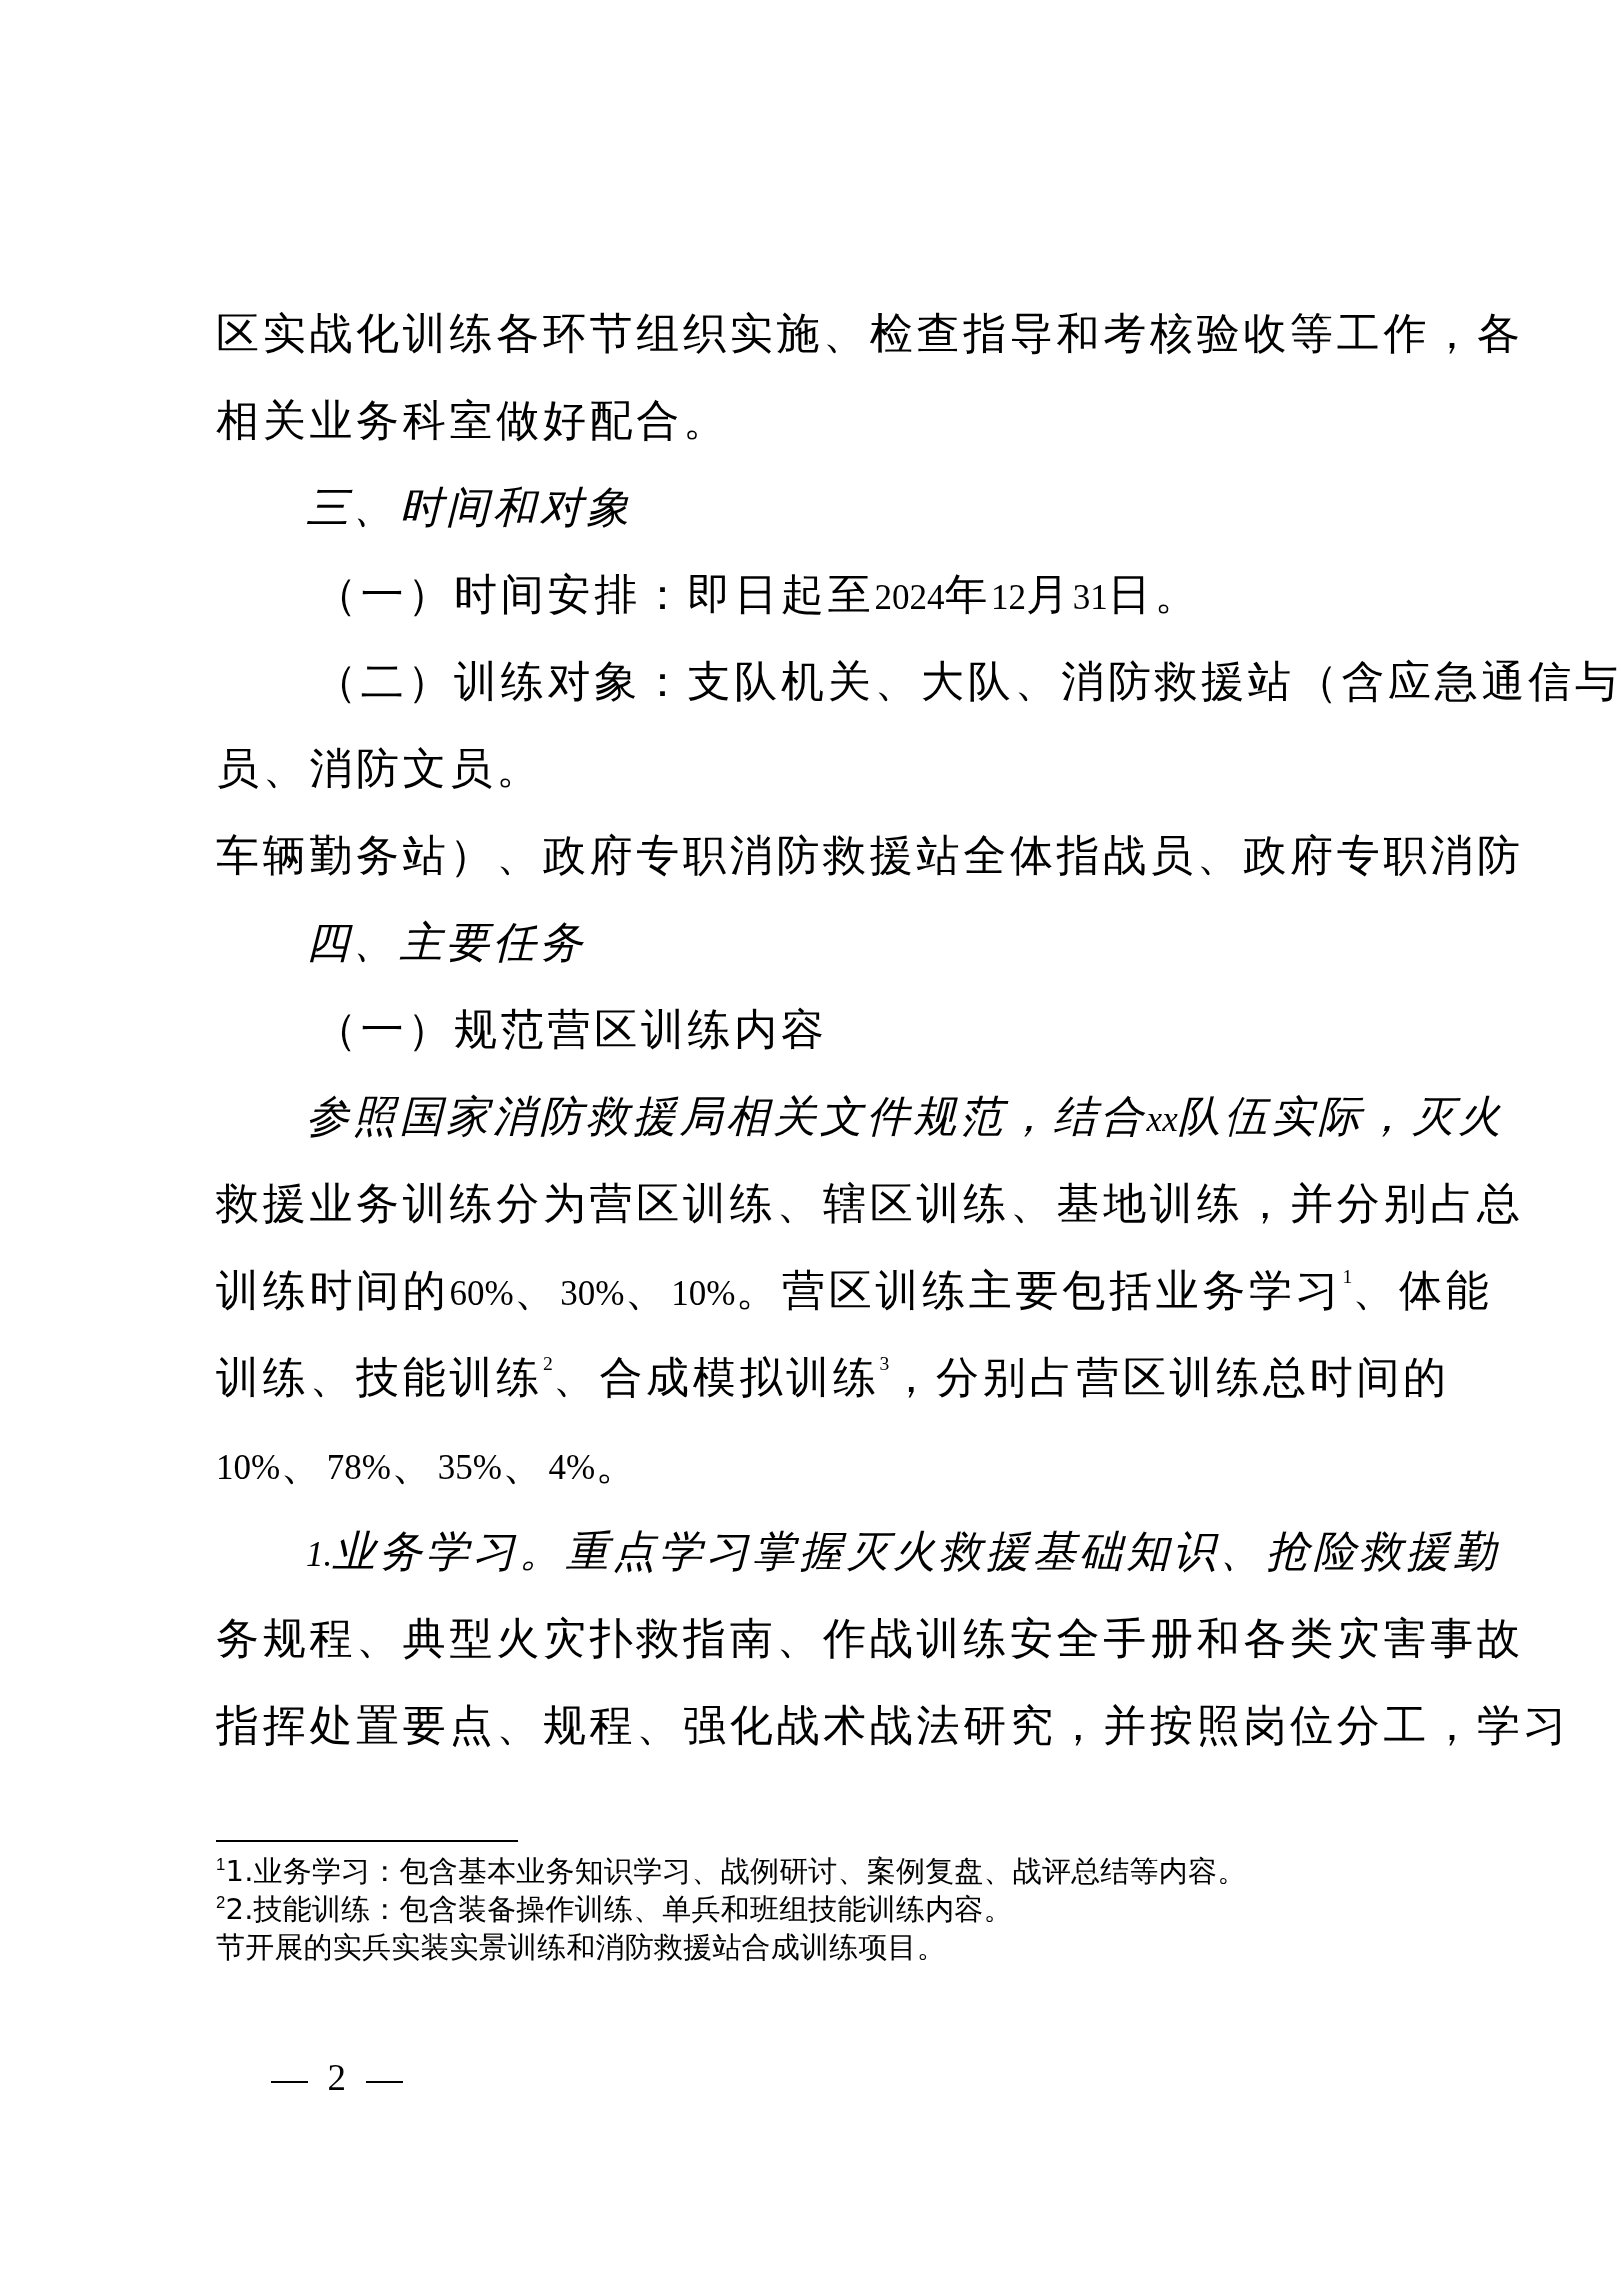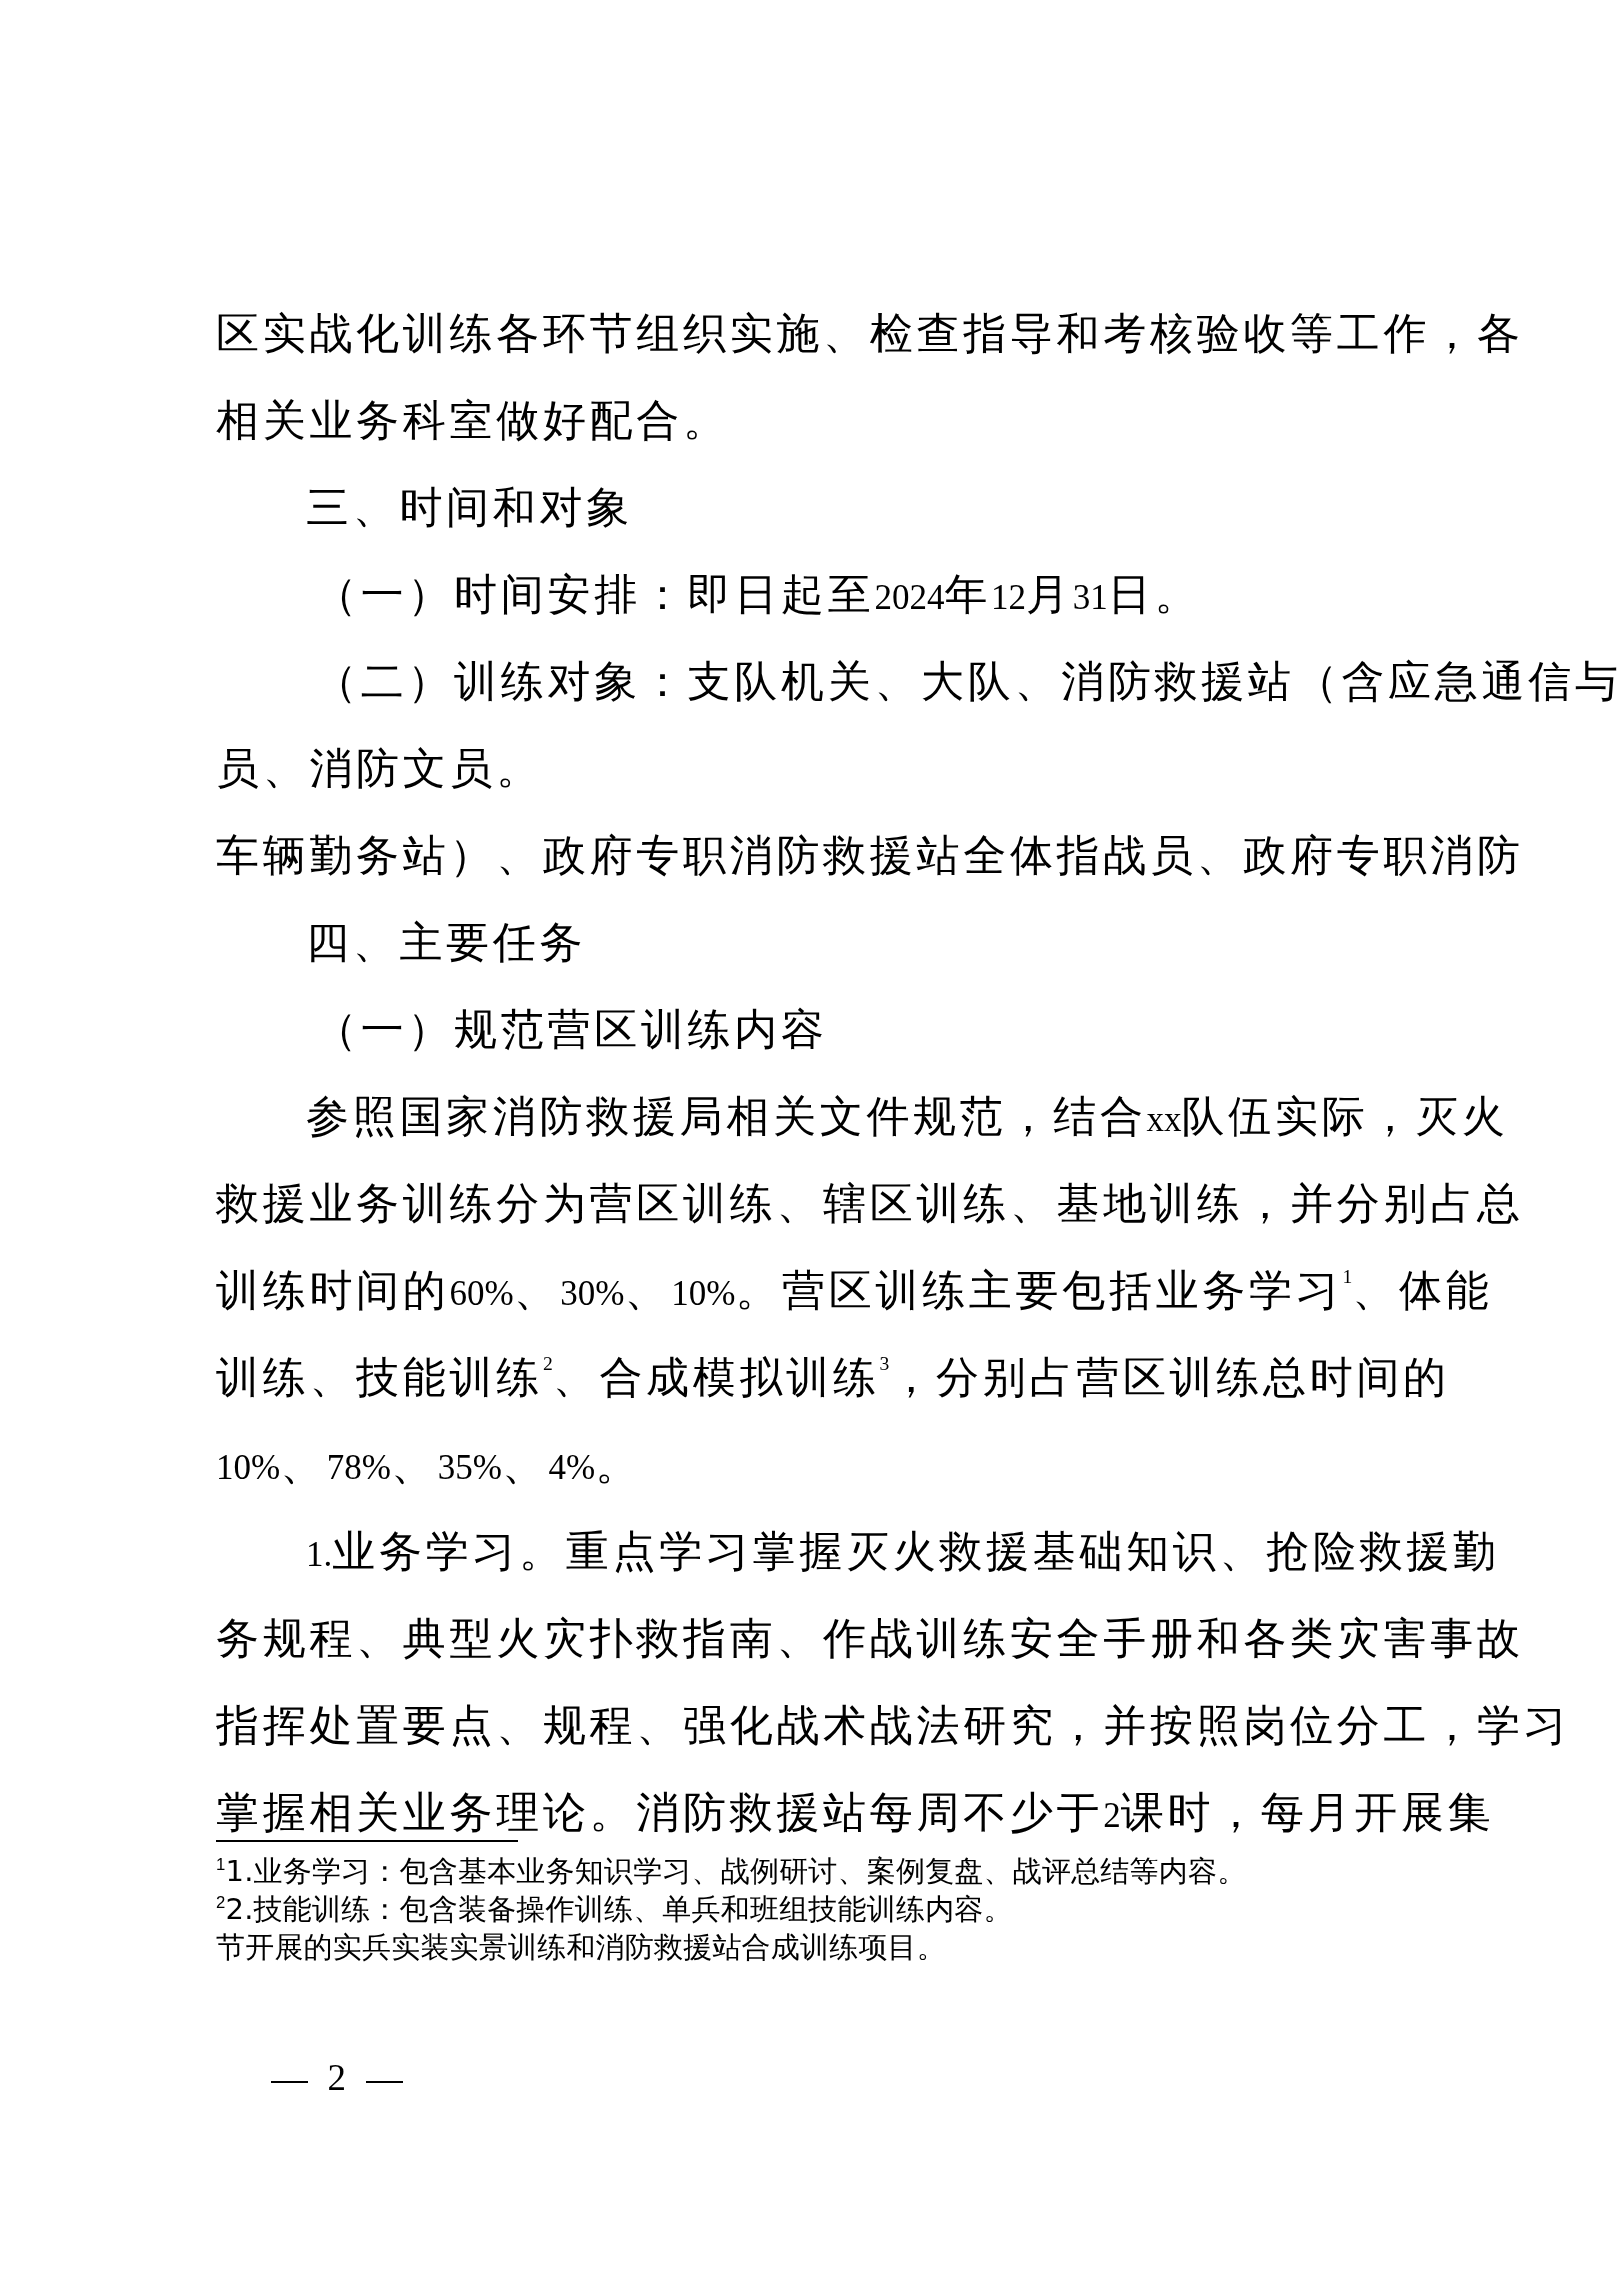--- a/index.html
+++ b/index.html
@@ -30,21 +30,21 @@
     width: 1206px;
   }
   .line {
     height: 87px;
     line-height: 87px;
     font-size: 43px;
     letter-spacing: 3.7px;
     white-space: nowrap;
     overflow: visible;
   }
-  .indent-2 { padding-left: 90px; }
+  .indent-2 { padding-left: 90px; font-style: italic; }
   .indent-paren { padding-left: 98px; }
   .num {
     font-family: "Liberation Serif", "DejaVu Serif", serif;
     letter-spacing: 0;
     font-size: 35px;
   }
   sup.fn-ref {
     font-family: "Liberation Serif", "DejaVu Serif", serif;
     font-size: 19.6px;
     letter-spacing: 0;
@@ -113,21 +113,20 @@
     <div class="line indent-2"><span>四、主要任务</span></div>
     <div class="line indent-paren"><span>（一）规范营区训练内容</span></div>
     <div class="line indent-2"><span>参照国家消防救援局相关文件规范，结合</span><span class="num">xx</span><span>队伍实际，灭火</span></div>
     <div class="line"><span>救援业务训练分为营区训练、辖区训练、基地训练，并分别占总</span></div>
     <div class="line"><span>训练时间的</span><span class="num">60%</span><span>、</span><span class="num">30%</span><span>、</span><span class="num">10%</span><span>。营区训练主要包括业务学习</span><sup class="fn-ref">1</sup><span>、体能</span></div>
     <div class="line"><span>训练、技能训练</span><sup class="fn-ref">2</sup><span>、合成模拟训练</span><sup class="fn-ref">3</sup><span>，分别占营区训练总时间的</span></div>
     <div class="line"><span class="num">10%</span><span>、</span><span class="num">78%</span><span>、</span><span class="num">35%</span><span>、</span><span class="num">4%</span><span>。</span></div>
     <div class="line indent-2"><span class="num">1.</span><span>业务学习。重点学习掌握灭火救援基础知识、抢险救援勤</span></div>
     <div class="line"><span>务规程、典型火灾扑救指南、作战训练安全手册和各类灾害事故</span></div>
     <div class="line"><span>指挥处置要点、规程、强化战术战法研究，并按照岗位分工，学习</span></div>
-    <div class="line"><span>掌握相关业务理论。消防救援站每周不少于</span><span class="num">2</span><span>课时，每月开展集</span></div>
   </div>
 
   <div class="footnote-rule"></div>
 
   <div class="footnotes">
     <div class="fn-line">
       <sup>1</sup><span>1.业务学习：包含基本业务知识学习、战例研讨、案例复盘、战评总结等内容。</span>
     </div>
     <div class="fn-line">
       <sup>2</sup><span>2.技能训练：包含装备操作训练、单兵和班组技能训练内容。</span>

